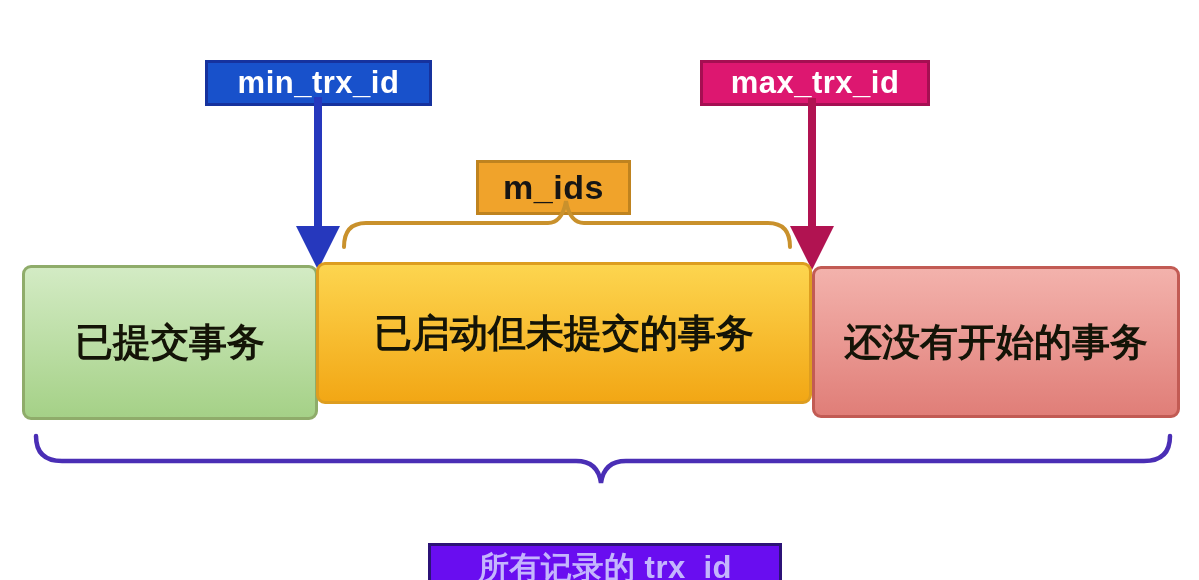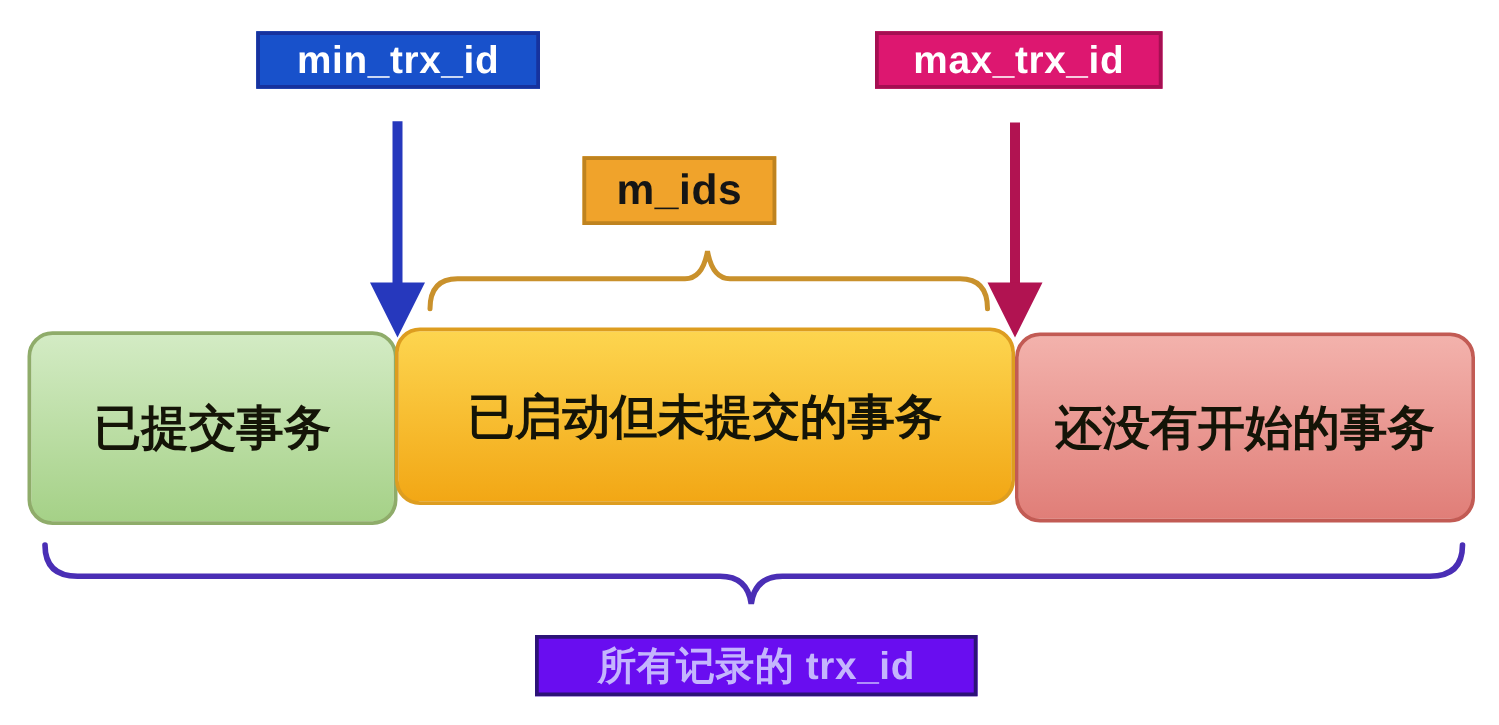--- a/index.html
+++ b/index.html
@@ -16,37 +16,38 @@
     overflow: hidden;
   }
   .tag {
     position: absolute;
     display: flex;
     align-items: center;
     justify-content: center;
     font-weight: bold;
     box-sizing: border-box;
     letter-spacing: 0.5px;
+    margin-top: 35px;
   }
   .tag.min {
     left: 205px; top: 25px; width: 227px; height: 46px;
     background: #1851cb;
     border: 3px solid #16329e;
     color: #ffffff;
     font-size: 31px;
   }
   .tag.max {
     left: 700px; top: 25px; width: 230px; height: 46px;
     background: #dd1770;
     border: 3px solid #a50f52;
     color: #ffffff;
     font-size: 31px;
   }
   .tag.mids {
-    left: 466px; top: 125px; width: 155px; height: 55px;
+    left: 476px; top: 125px; width: 155px; height: 55px;
     background: #f0a32b;
     border: 3px solid #bf831f;
     color: #151515;
     font-size: 34px;
   }
   .tag.all {
     left: 428px; top: 508px; width: 354px; height: 49px;
     background: #690df0;
     border: 3px solid #2c1377;
     color: #c4b5fd;
@@ -58,21 +59,21 @@
     width: 1199px;
     height: 580px;
     pointer-events: none;
   }
   .range-box {
     position: absolute;
     display: flex;
     align-items: center;
     justify-content: center;
     box-sizing: border-box;
-    border-radius: 20px;
+    border-radius: 9px;
     font-weight: bold;
     font-size: 38px;
     color: #141407;
     text-align: center;
   }
   .range-box.committed {
     left: 22px; top: 265px; width: 296px; height: 155px;
     background: linear-gradient(to bottom, #d3ebc4, #a5d187);
     border: 3px solid #8fac6a;
   }

